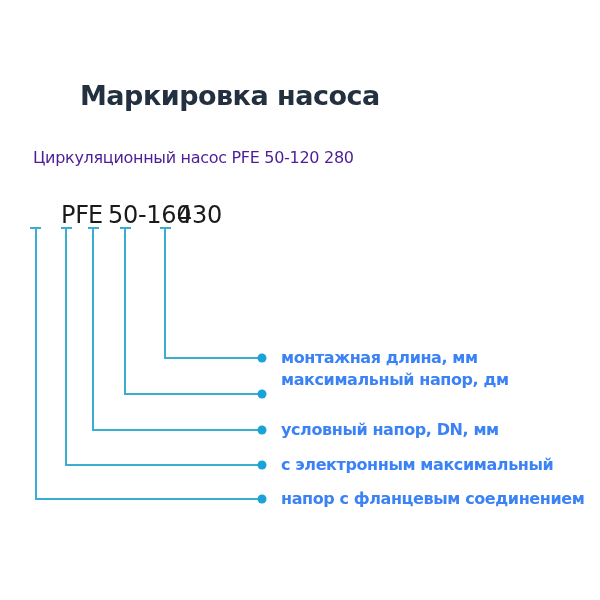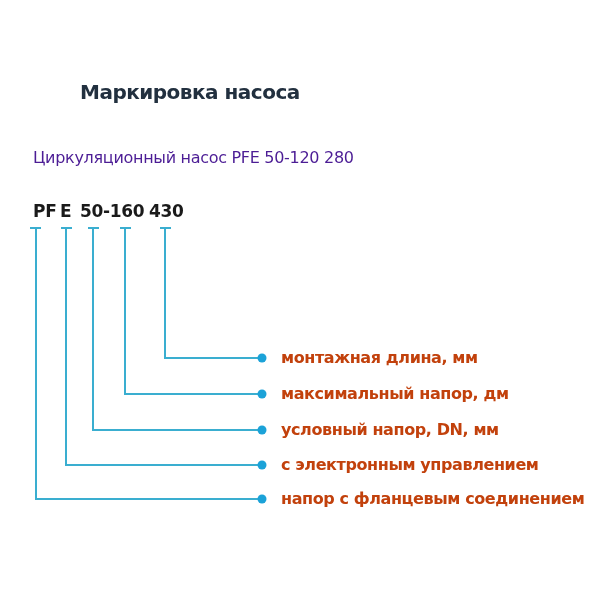--- a/index.html
+++ b/index.html
@@ -1,20 +1,20 @@
 <!DOCTYPE html>
 <html><head>
 <meta charset="utf-8">
 <style>
   html, body { margin: 0; padding: 0; background: #ffffff; }
   body { width: 600px; height: 600px; position: relative; overflow: hidden; font-family: "DejaVu Sans", sans-serif; }
-  .title { position: absolute; left: 80px; top: 80px; font-size: 20px; font-weight: bold; color: #22303f; letter-spacing: -0.5px; white-space: nowrap; }
+  .title { position: absolute; left: 80px; top: 80px; font-size: 27px; font-weight: bold; color: #22303f; letter-spacing: -0.5px; white-space: nowrap; }
   .subtitle { position: absolute; left: 33px; top: 148px; font-size: 16px; font-weight: normal; color: #4c1d95; letter-spacing: -0.3px; white-space: nowrap; }
-  .code { position: absolute; top: 201px; font-size: 17px; font-weight: bold; color: #1a1a1a; white-space: nowrap; letter-spacing: -0.3px; }
-  .label { position: absolute; left: 281px; font-size: 16px; font-weight: bold; color: #c2410c; white-space: nowrap; letter-spacing: -0.4px; transform: translateY(-52%); }
+  .code { position: absolute; top: 201px; font-size: 24px; font-weight: normal; color: #1a1a1a; white-space: nowrap; letter-spacing: -0.3px; margin-left: 28px; }
+  .label { position: absolute; left: 281px; font-size: 16px; font-weight: bold; color: #3b82f6; white-space: nowrap; letter-spacing: -0.4px; transform: translateY(-52%); }
   svg.lines { position: absolute; left: 0; top: 0; }
 </style>
 </head>
 <body>
 
 <div class="title">Маркировка насоса</div>
 <div class="subtitle">Циркуляционный насос PFE 50-120 280</div>
 
 <div class="code" style="left:33px">PF</div>
 <div class="code" style="left:60px">E</div>
@@ -42,16 +42,16 @@
   <g fill="#1ba2d8">
     <circle cx="262" cy="358" r="4.5"></circle>
     <circle cx="262" cy="394" r="4.5"></circle>
     <circle cx="262" cy="430" r="4.5"></circle>
     <circle cx="262" cy="465" r="4.5"></circle>
     <circle cx="262" cy="499" r="4.5"></circle>
   </g>
 </svg>
 
 <div class="label" style="top:358px">монтажная длина, мм</div>
-<div class="label" style="top:394px">максимальный напор, дм</div>
+<div class="label" style="top:380px">максимальный напор, дм</div>
 <div class="label" style="top:430px">условный напор, DN, мм</div>
-<div class="label" style="top:465px">с электронным управлением</div>
+<div class="label" style="top:465px">с электронным максимальный</div>
 <div class="label" style="top:499px">напор с фланцевым соединением</div>
 
 </body></html>

